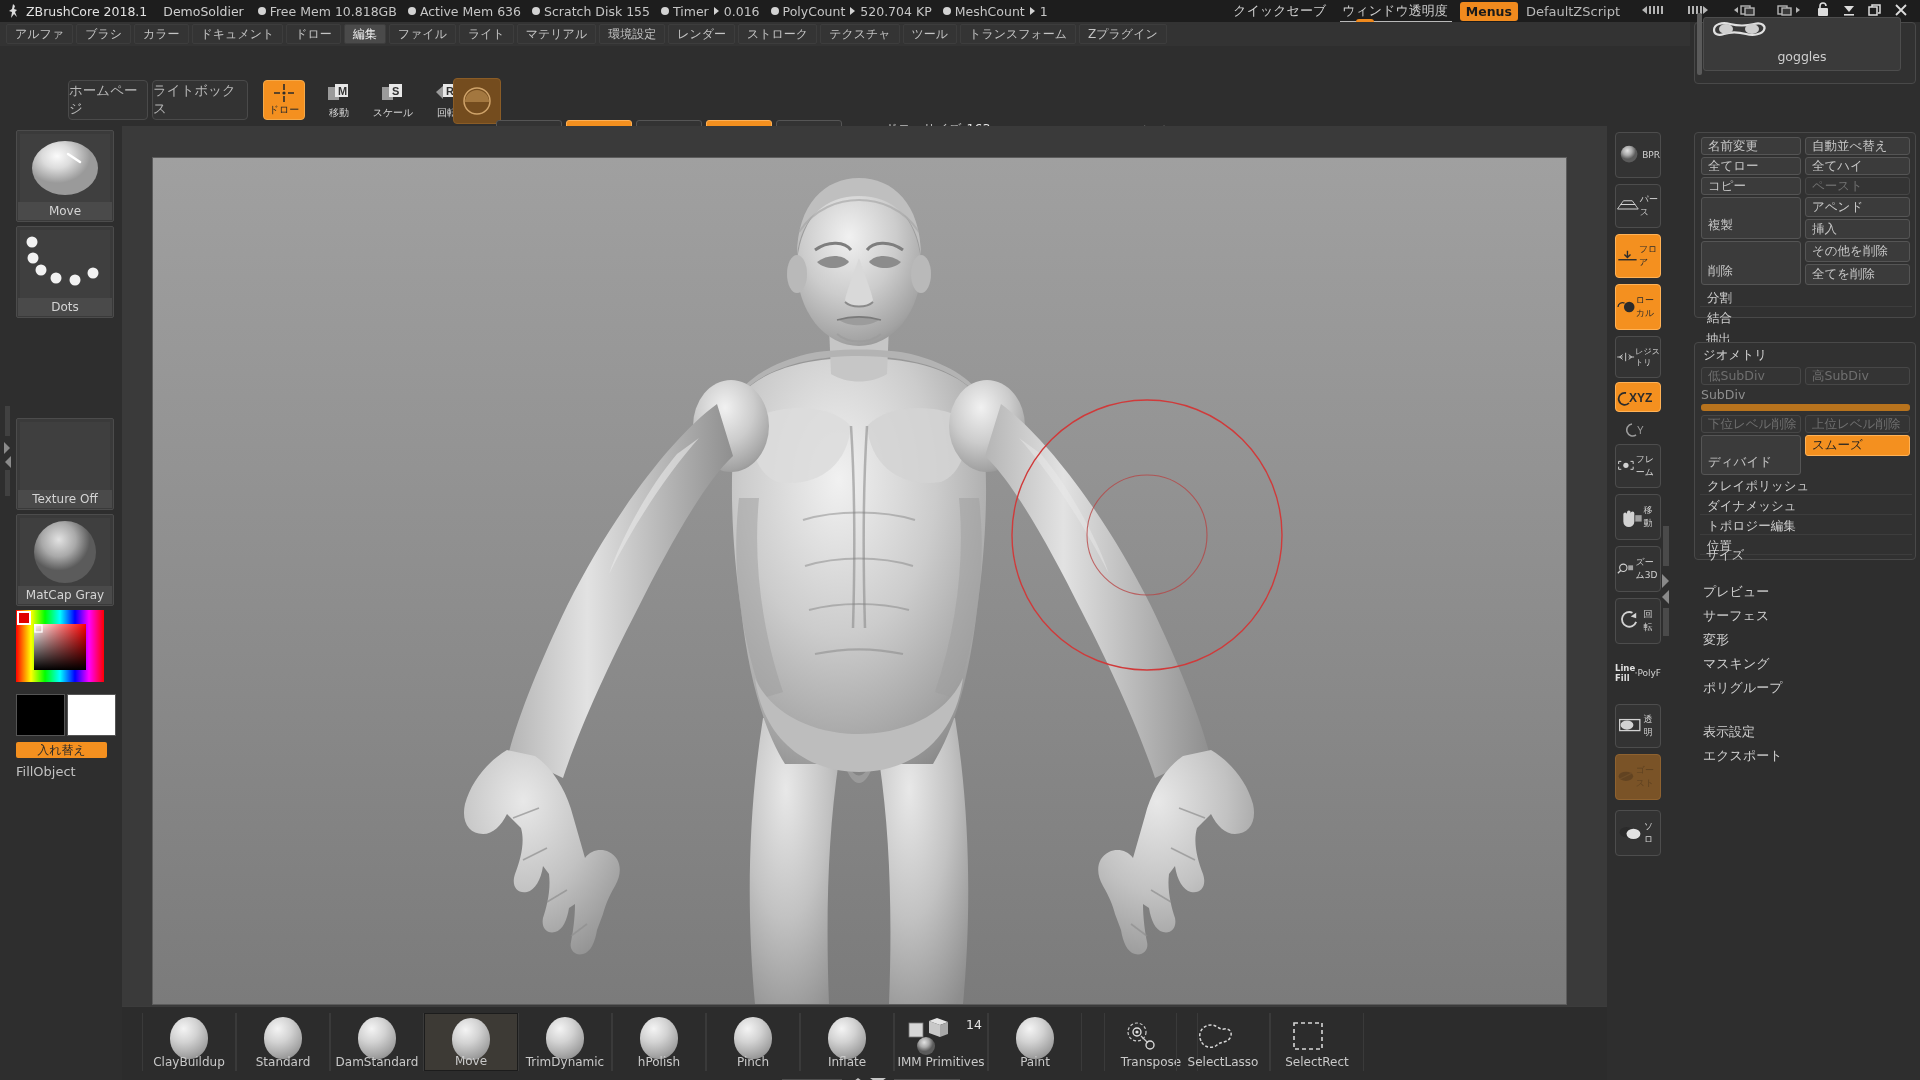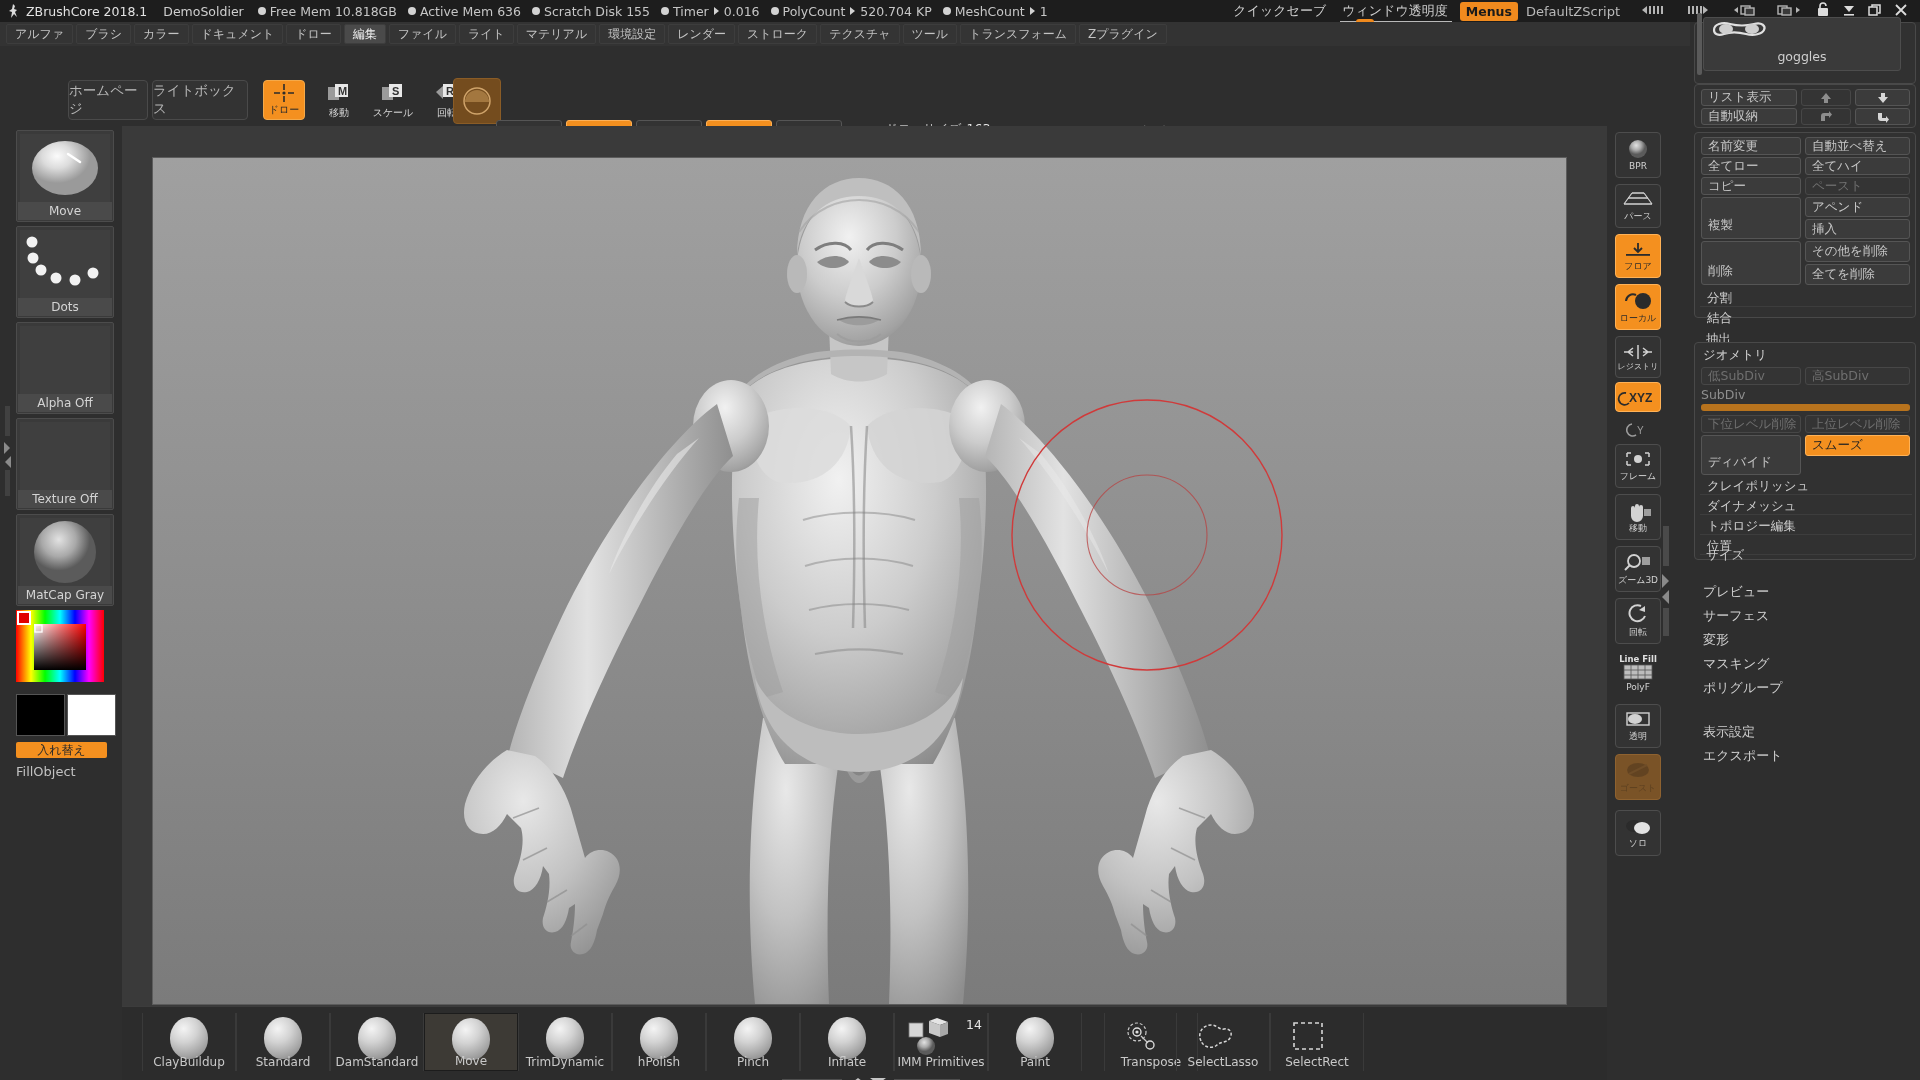--- a/index.html
+++ b/index.html
@@ -69,21 +69,21 @@
   .lefthandle { position:absolute; left:3px; top:280px; width:9px; height:90px; }
 
   
   .canvaswrap { position:absolute; left:122px; top:126px; width:1485px; height:880px; background:#3a3a3a;}
   .doccanvas { position:absolute; left:30px; top:31px; width:1415px; height:848px;
      background:linear-gradient(180deg,#9b9b9b 0%, #8e8e8e 40%, #7d7d7d 100%); border:1px solid #5c5c5c;}
 
   
   .rail { position:absolute; left:1607px; top:126px; width:62px; bottom:0; background:#2e2e2e;}
   .railbtn { position:absolute; left:8px; width:46px; background:#333; border:1px solid #4d4d4d;
-     border-radius:4px; color:#d2d2d2; font-size:9px; display:flex; flex-direction:column;
+     border-radius:4px; color:#d2d2d2; font-size:9px; display:flex; flex-direction:row;
      align-items:center; justify-content:center; }
   .railbtn.on { background:#f4901f; border-color:#ffb257; color:#2b2b2b;}
   .railbtn.ghost { background:#7a5327; border-color:#8e6230; color:#5d4020;}
 
   
   .rightpanel { position:absolute; left:1690px; top:22px; width:230px; bottom:0; background:#2e2e2e;}
   .rpgroup { position:absolute; left:4px; width:222px; background:#313131; border:1px solid #494949;
      border-radius:4px; }
   .rbtn { position:absolute; background:#3b3b3b; border:1px solid #555; border-radius:3px;
      color:#c6c6c6; font-size:12.5px; display:flex; align-items:center; padding-left:6px; }
@@ -349,24 +349,20 @@
             <circle cx="13" cy="28" r="5.5" fill="#f2f2f2"></circle>
           <circle cx="21" cy="40" r="5.5" fill="#f2f2f2"></circle>
             <circle cx="36" cy="48" r="5.5" fill="#f2f2f2"></circle>
           <circle cx="55" cy="50" r="5.5" fill="#f2f2f2"></circle>
             <circle cx="73" cy="43" r="5.5" fill="#f2f2f2"></circle>
         </svg>
       </div>
       <div class="swatchlabel">Dots</div>
     </div>
 
-    <div class="swatchbox" style="top:196px;height:92px;">
-      <div class="swatchimg"></div>
-      <div class="swatchlabel">Alpha Off</div>
-    </div>
 
     <div class="swatchbox" style="top:292px;height:92px;">
       <div class="swatchimg"></div>
       <div class="swatchlabel">Texture Off</div>
     </div>
 
     <div class="swatchbox" style="top:388px;height:92px;">
       <div class="swatchimg">
         <svg width="90" height="68" viewBox="0 0 90 68">
             <circle cx="45" cy="34" r="31" fill="url(#mg1)"></circle>
@@ -654,44 +650,20 @@
         <svg width="60" height="28" viewBox="0 0 60 28" style="position:absolute;left:4px;top:-2px;">
           <path d="M6 14 C6 8 14 6 22 8 C30 10 38 10 46 8 C54 6 58 10 56 14 C54 18 46 20 38 18 C30 16 22 16 16 18 C10 20 6 18 6 14 Z" fill="none" stroke="#e0e0e0" stroke-width="2.2"></path>
           <ellipse cx="18" cy="13" rx="7" ry="5" fill="#cfcfcf"></ellipse>
             <ellipse cx="44" cy="13" rx="7" ry="5" fill="#cfcfcf"></ellipse>
         </svg>
         <span style="position:absolute;left:0;right:0;bottom:6px;text-align:center;color:#cfcfcf;font-size:12.5px;">goggles</span>
       </div>
       <div style="position:absolute;left:2px;top:-10px;width:5px;height:62px;background:#5a5a5a;border-radius:2px;"></div>
     </div>
 
-    <div class="rpgroup" style="top:62px;height:44px;">
-      <div class="rbtn" style="left:6px;top:4px;width:96px;height:17px;">リスト表示</div>
-      <div class="rbtn dim" style="left:106px;top:4px;width:50px;height:17px;justify-content:center;padding:0;">
-        <svg width="12" height="12" viewBox="0 0 12 12">
-            <path d="M6 1 L11 7 L8 7 L8 11 L4 11 L4 7 L1 7 Z" fill="#8d8d8d"></path>
-          </svg>
-      </div>
-      <div class="rbtn" style="left:160px;top:4px;width:55px;height:17px;justify-content:center;padding:0;">
-        <svg width="12" height="12" viewBox="0 0 12 12">
-            <path d="M6 11 L1 5 L4 5 L4 1 L8 1 L8 5 L11 5 Z" fill="#d6d6d6"></path>
-          </svg>
-      </div>
-      <div class="rbtn" style="left:6px;top:23px;width:96px;height:17px;">自動収納</div>
-      <div class="rbtn dim" style="left:106px;top:23px;width:50px;height:17px;justify-content:center;padding:0;">
-        <svg width="14" height="12" viewBox="0 0 14 12">
-            <path d="M2 10 L2 5 a3 3 0 0 1 3 -3 L10 2 L10 0 L13 3.5 L10 7 L10 5 L6 5 L6 10 Z" fill="#8d8d8d"></path>
-          </svg>
-      </div>
-      <div class="rbtn" style="left:160px;top:23px;width:55px;height:17px;justify-content:center;padding:0;">
-        <svg width="14" height="12" viewBox="0 0 14 12">
-            <path d="M2 2 L2 7 a3 3 0 0 0 3 3 L10 10 L10 12 L13 8.5 L10 5 L10 7 L6 7 L6 2 Z" fill="#d6d6d6"></path>
-          </svg>
-      </div>
-    </div>
 
     <div class="rpgroup" style="top:110px;height:186px;">
       <div class="rbtn" style="left:6px;top:4px;width:100px;height:18px;">名前変更</div>
       <div class="rbtn" style="left:110px;top:4px;width:105px;height:18px;">自動並べ替え</div>
       <div class="rbtn" style="left:6px;top:24px;width:100px;height:18px;">全てロー</div>
       <div class="rbtn" style="left:110px;top:24px;width:105px;height:18px;">全てハイ</div>
       <div class="rbtn" style="left:6px;top:44px;width:100px;height:18px;">コピー</div>
       <div class="rbtn dim" style="left:110px;top:44px;width:105px;height:18px;">ペースト</div>
 
       <div class="rbtn" style="left:6px;top:64px;width:100px;height:42px;align-items:flex-end;padding-bottom:4px;">複製</div>

